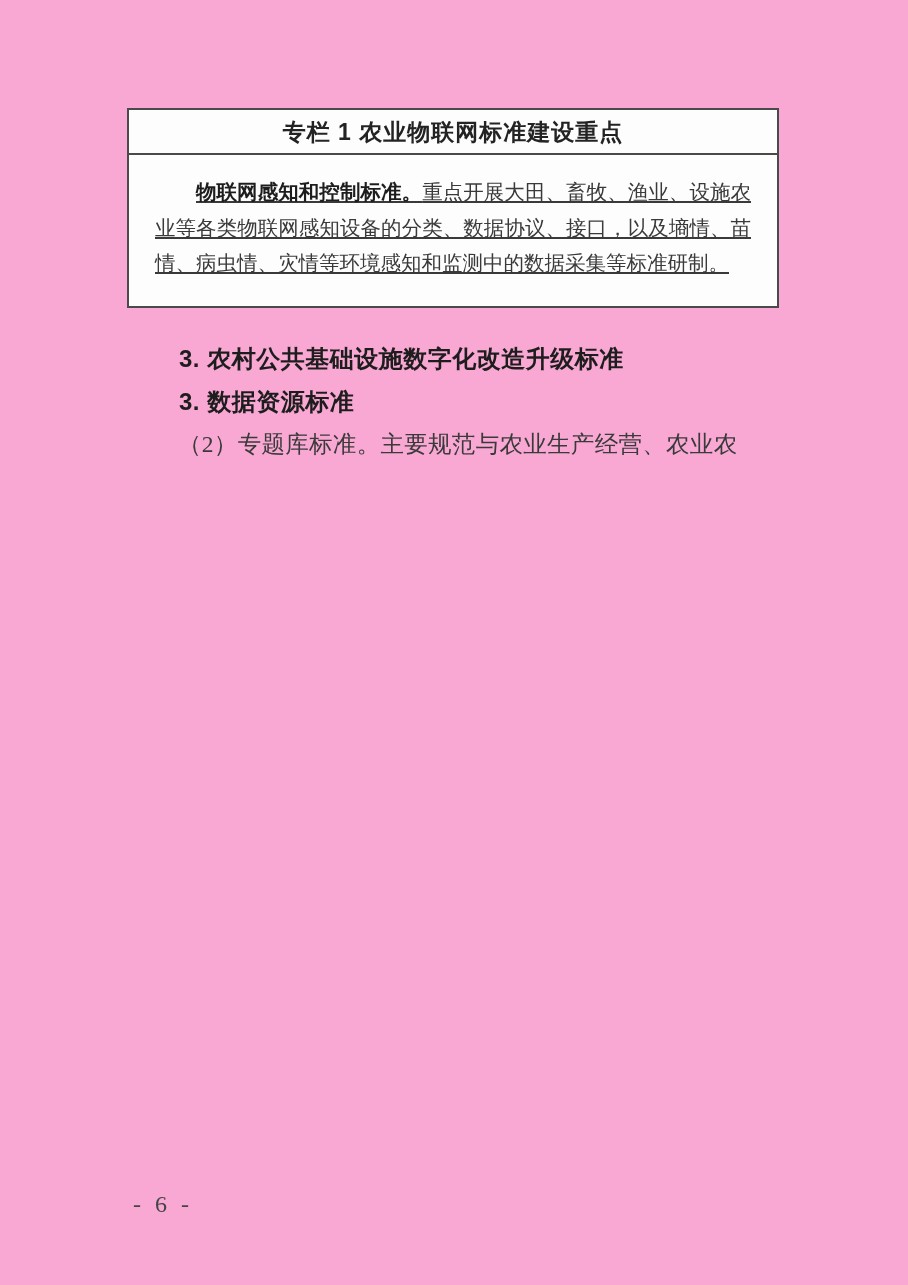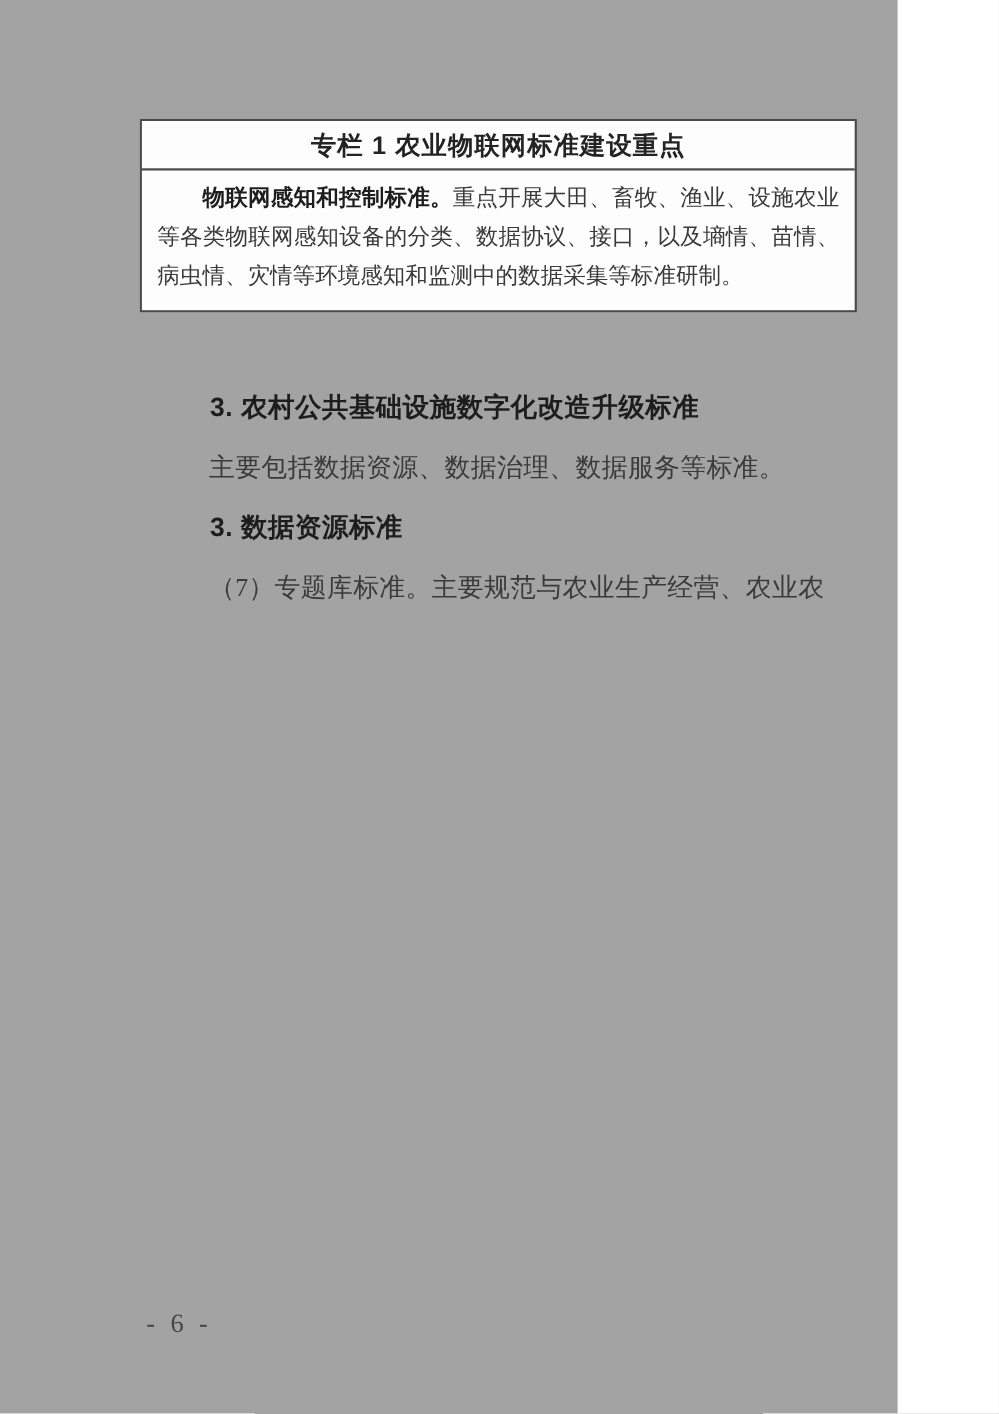--- a/index.html
+++ b/index.html
@@ -2,23 +2,23 @@
 <html><head>
 <meta charset="utf-8">
 <style>
   html, body {
     margin: 0;
     padding: 0;
     background: #ffffff;
   }
   .page {
     position: relative;
-    width: 816px;
+    width: 908px;
     height: 1285px;
-    background: #a3a3a3;
+    background: #f9a8d4;
     overflow: hidden;
     font-family: "Liberation Serif", "DejaVu Serif", serif;
     color: #3a3a3a;
   }
 
   
   .callout-box {
     position: absolute;
     left: 127px;
     top: 108px;
@@ -37,42 +37,43 @@
     color: #232323;
     letter-spacing: 1px;
   }
   .box-body {
     padding: 3px 10px 8px 10px;
     font-size: 20.5px;
     line-height: 35.5px;
     text-align: justify;
   }
   .box-body p {
-    margin: 4px;
+    margin: 16px;
     text-indent: 2em;
+    text-decoration: underline;
   }
   .box-lead {
     font-family: "Liberation Sans", "DejaVu Sans", sans-serif;
     font-weight: bold;
     color: #1d1d1d;
   }
 
   
   .main-text {
     position: absolute;
     left: 131px;
     top: 338px;
     width: 644px;
     font-size: 23.5px;
     line-height: 42.6px;
     text-align: justify;
     letter-spacing: 0.3px;
   }
   .main-text p, .main-text h3 {
-    margin: 12px;
+    margin: 0;
     text-indent: 2em;
     font-size: inherit;
   }
   .heading-bold {
     font-family: "Liberation Sans", "DejaVu Sans", sans-serif;
     font-weight: bold;
     color: #1d1d1d;
     font-size: 24px !important;
     letter-spacing: 0.5px;
   }
@@ -100,20 +101,19 @@
 
   <div class="callout-box">
     <div class="box-title">专栏 1  农业物联网标准建设重点</div>
     <div class="box-body">
       <p><span class="box-lead">物联网感知和控制标准。</span><span>重点开展大田、畜牧、渔业、设施农业等各类物联网感知设备的分类、数据协议、接口，以及墒情、苗情、病虫情、灾情等环境感知和监测中的数据采集等标准研制。</span></p>
     </div>
   </div>
 
   <div class="main-text">
     <h3 class="heading-bold">3. 农村公共基础设施数字化改造升级标准</h3>
-    <p class="paragraph">主要包括数据资源、数据治理、数据服务等标准。</p>
     <h3 class="heading-bold">3. 数据资源标准</h3>
-    <p class="paragraph">（7）专题库标准。主要规范与农业生产经营、农业农</p>
+    <p class="paragraph">（2）专题库标准。主要规范与农业生产经营、农业农</p>
   </div>
 
   <div class="page-number">- 6 -</div>
 
 </div>
 
 </body></html>

